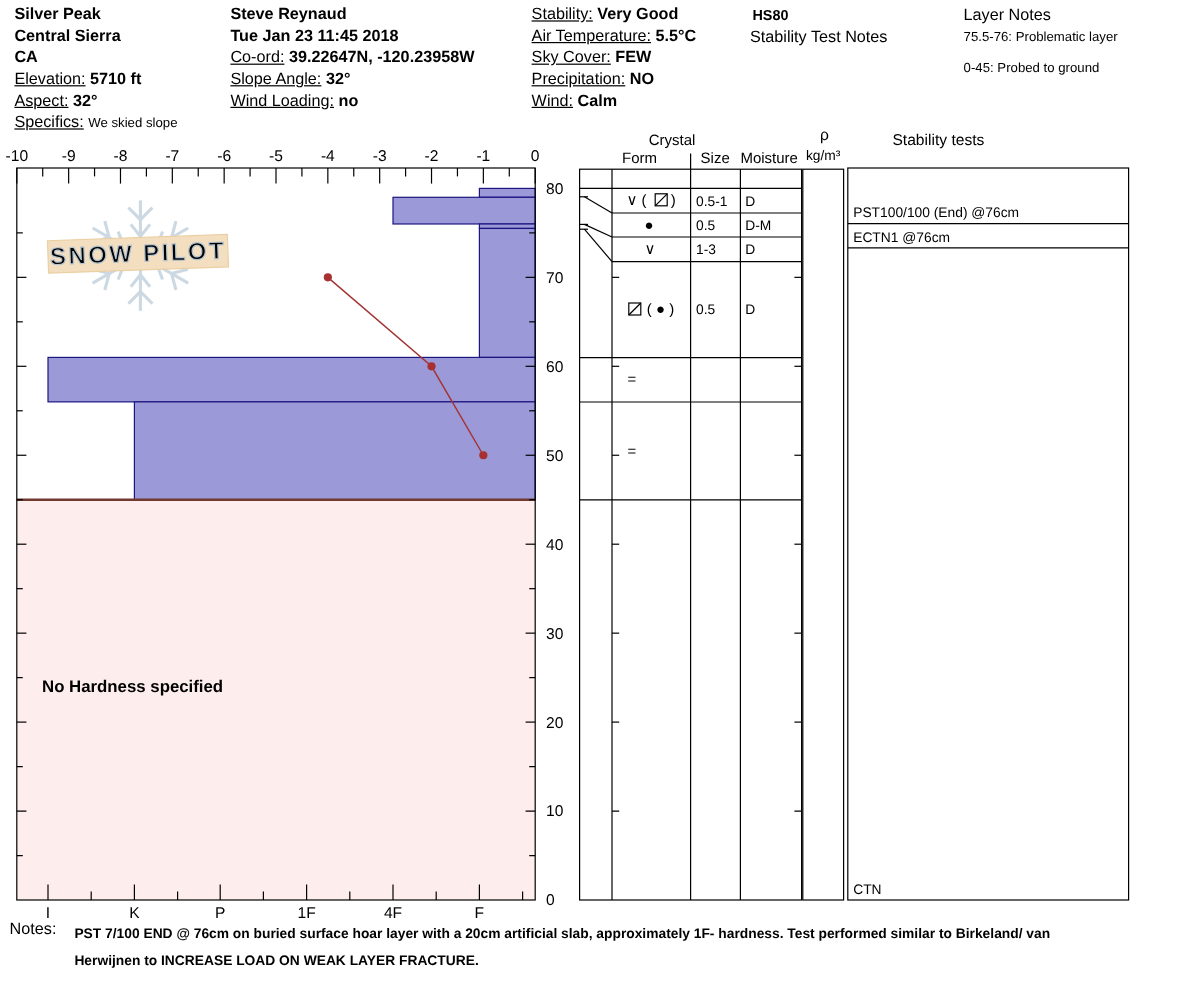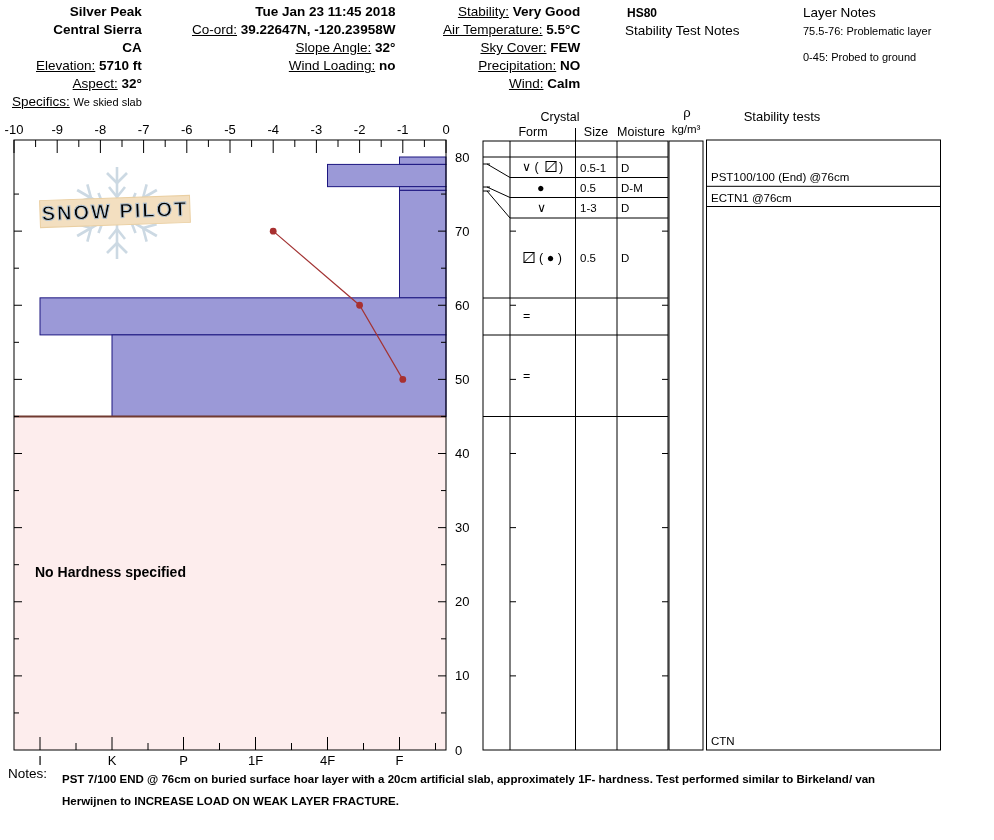--- a/index.html
+++ b/index.html
@@ -1,42 +1,43 @@
 <!DOCTYPE html>
 <html><head>
 <meta charset="utf-8">
 <style>
   html,body{margin:0;padding:0;background:#fff;}
   body{width:994px;height:840px;position:relative;font-family:"Liberation Sans","DejaVu Sans",sans-serif;color:#000;}
   .abs{position:absolute;}
-  .hcol{position:absolute;top:3px;line-height:18px;font-size:13.5px;white-space:nowrap;text-align:right;}
+  .hcol{position:absolute;top:3px;line-height:18px;font-size:13.5px;white-space:nowrap;}
   .hl{height:18px;}
   .b{font-weight:bold;}
   .sm{font-size:11px;font-weight:normal;}
   .lbl{font-weight:normal;text-decoration:underline;}
   svg text{font-family:"Liberation Sans","DejaVu Sans",sans-serif;fill:#000;}
   .t13{font-size:13px;}
   .t12{font-size:12.5px;}
   .t11{font-size:11.5px;}
   .notes{position:absolute;top:766px;left:8px;width:980px;font-size:13.5px;}
   .notes .ntxt{position:absolute;left:54px;top:2px;width:900px;font-size:11.5px;font-weight:bold;line-height:22px;}
 </style>
 </head>
 <body>
 
 <div class="hcol" style="left:12px">
   <div class="hl b">Silver Peak</div>
   <div class="hl b">Central Sierra</div>
   <div class="hl b">CA</div>
   <div class="hl"><span class="lbl">Elevation:</span> <span class="b">5710 ft</span></div>
   <div class="hl"><span class="lbl">Aspect:</span> <span class="b">32°</span></div>
-  <div class="hl"><span class="lbl">Specifics:</span> <span class="sm">We skied slab</span></div>
+  <div class="hl"><span class="lbl">Specifics:</span> <span class="sm">We skied slope</span></div>
 </div>
 
 <div class="hcol" style="left:192px">
+  <div class="hl b">Steve Reynaud</div>
   <div class="hl b">Tue Jan 23 11:45 2018</div>
   <div class="hl"><span class="lbl">Co-ord:</span> <span class="b">39.22647N, -120.23958W</span></div>
   <div class="hl"><span class="lbl">Slope Angle:</span> <span class="b">32°</span></div>
   <div class="hl"><span class="lbl">Wind Loading:</span> <span class="b">no</span></div>
 </div>
 
 <div class="hcol" style="left:443px">
   <div class="hl"><span class="lbl">Stability:</span> <span class="b">Very Good</span></div>
   <div class="hl"><span class="lbl">Air Temperature:</span> <span class="b">5.5°C</span></div>
   <div class="hl"><span class="lbl">Sky Cover:</span> <span class="b">FEW</span></div>

